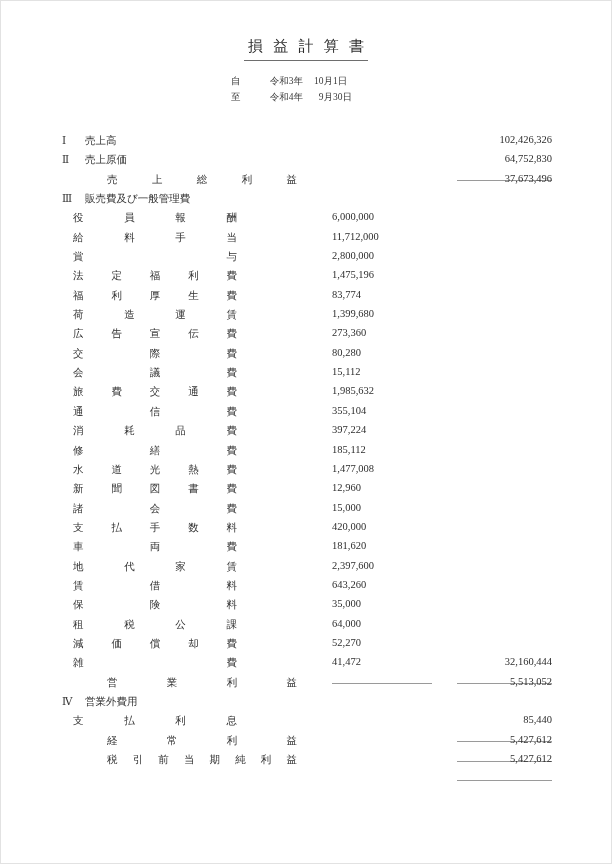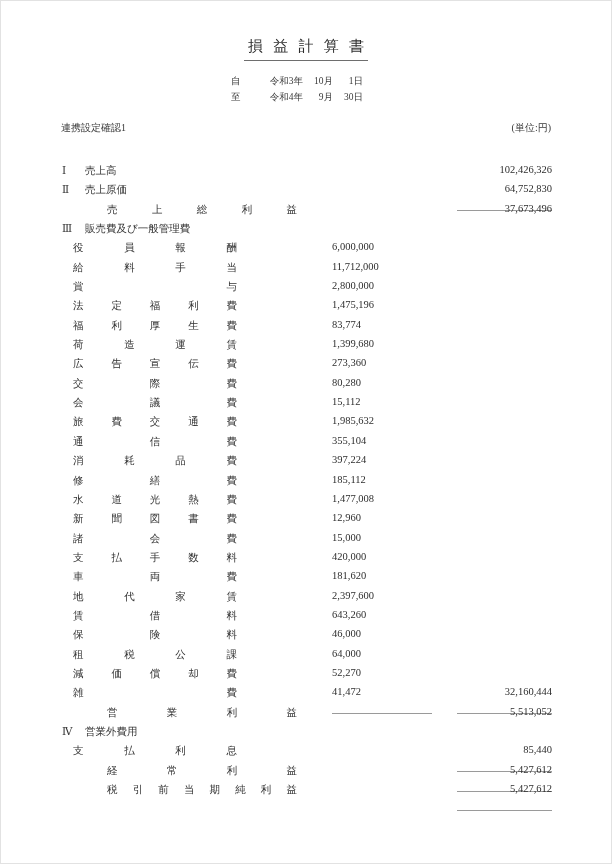--- a/index.html
+++ b/index.html
@@ -29,21 +29,21 @@
     padding: 0 4px 4px 4px;
     border-bottom: 1.5px solid #6e6e6e;
   }
 
   
   .dates { width: 150px; margin: 12px auto 0 auto; font-size: 9.5px; color: #3a3a3a; }
   .date-row { display: flex; line-height: 16px; }
   .d-label { width: 14px; text-align: left; }
   .d-era   { width: 58px; text-align: right; }
   .d-month { width: 30px; text-align: right; }
-  .d-day   { width: 30px; text-align: right; }
+  .d-day   { width: 30px; }
 
   
   .meta {
     display: flex;
     justify-content: space-between;
     margin: 16px 60px 0 60px;
     font-size: 10px;
     color: #3a3a3a;
   }
 
@@ -94,24 +94,20 @@
       <span class="d-day">1日</span>
     </div>
     <div class="date-row">
       <span class="d-label">至</span>
       <span class="d-era">令和4年</span>
       <span class="d-month">9月</span>
       <span class="d-day">30日</span>
     </div>
   </div>
 
-  <div class="meta">
-    <span>連携設定確認1</span>
-    <span>(単位:円)</span>
-  </div>
 
   <div class="statement">
       <div class="s-row type-section">
     <span class="numeral">Ⅰ</span>
     <span class="label">売上高</span>
 
     <span class="amt-right">102,426,326</span>
   </div>
       <div class="s-row type-section">
     <span class="numeral">Ⅱ</span>
@@ -354,21 +350,21 @@
     <span class="amt-mid">643,260</span>
 
   </div>
       <div class="s-row type-item">
 
     <span class="label char-justify">
           <span>保</span>
           <span>険</span>
           <span>料</span>
         </span>
-    <span class="amt-mid">46,000</span>
+    <span class="amt-mid">35,000</span>
 
   </div>
       <div class="s-row type-item">
 
     <span class="label char-justify">
           <span>租</span>
           <span>税</span>
           <span>公</span>
           <span>課</span>
         </span>

